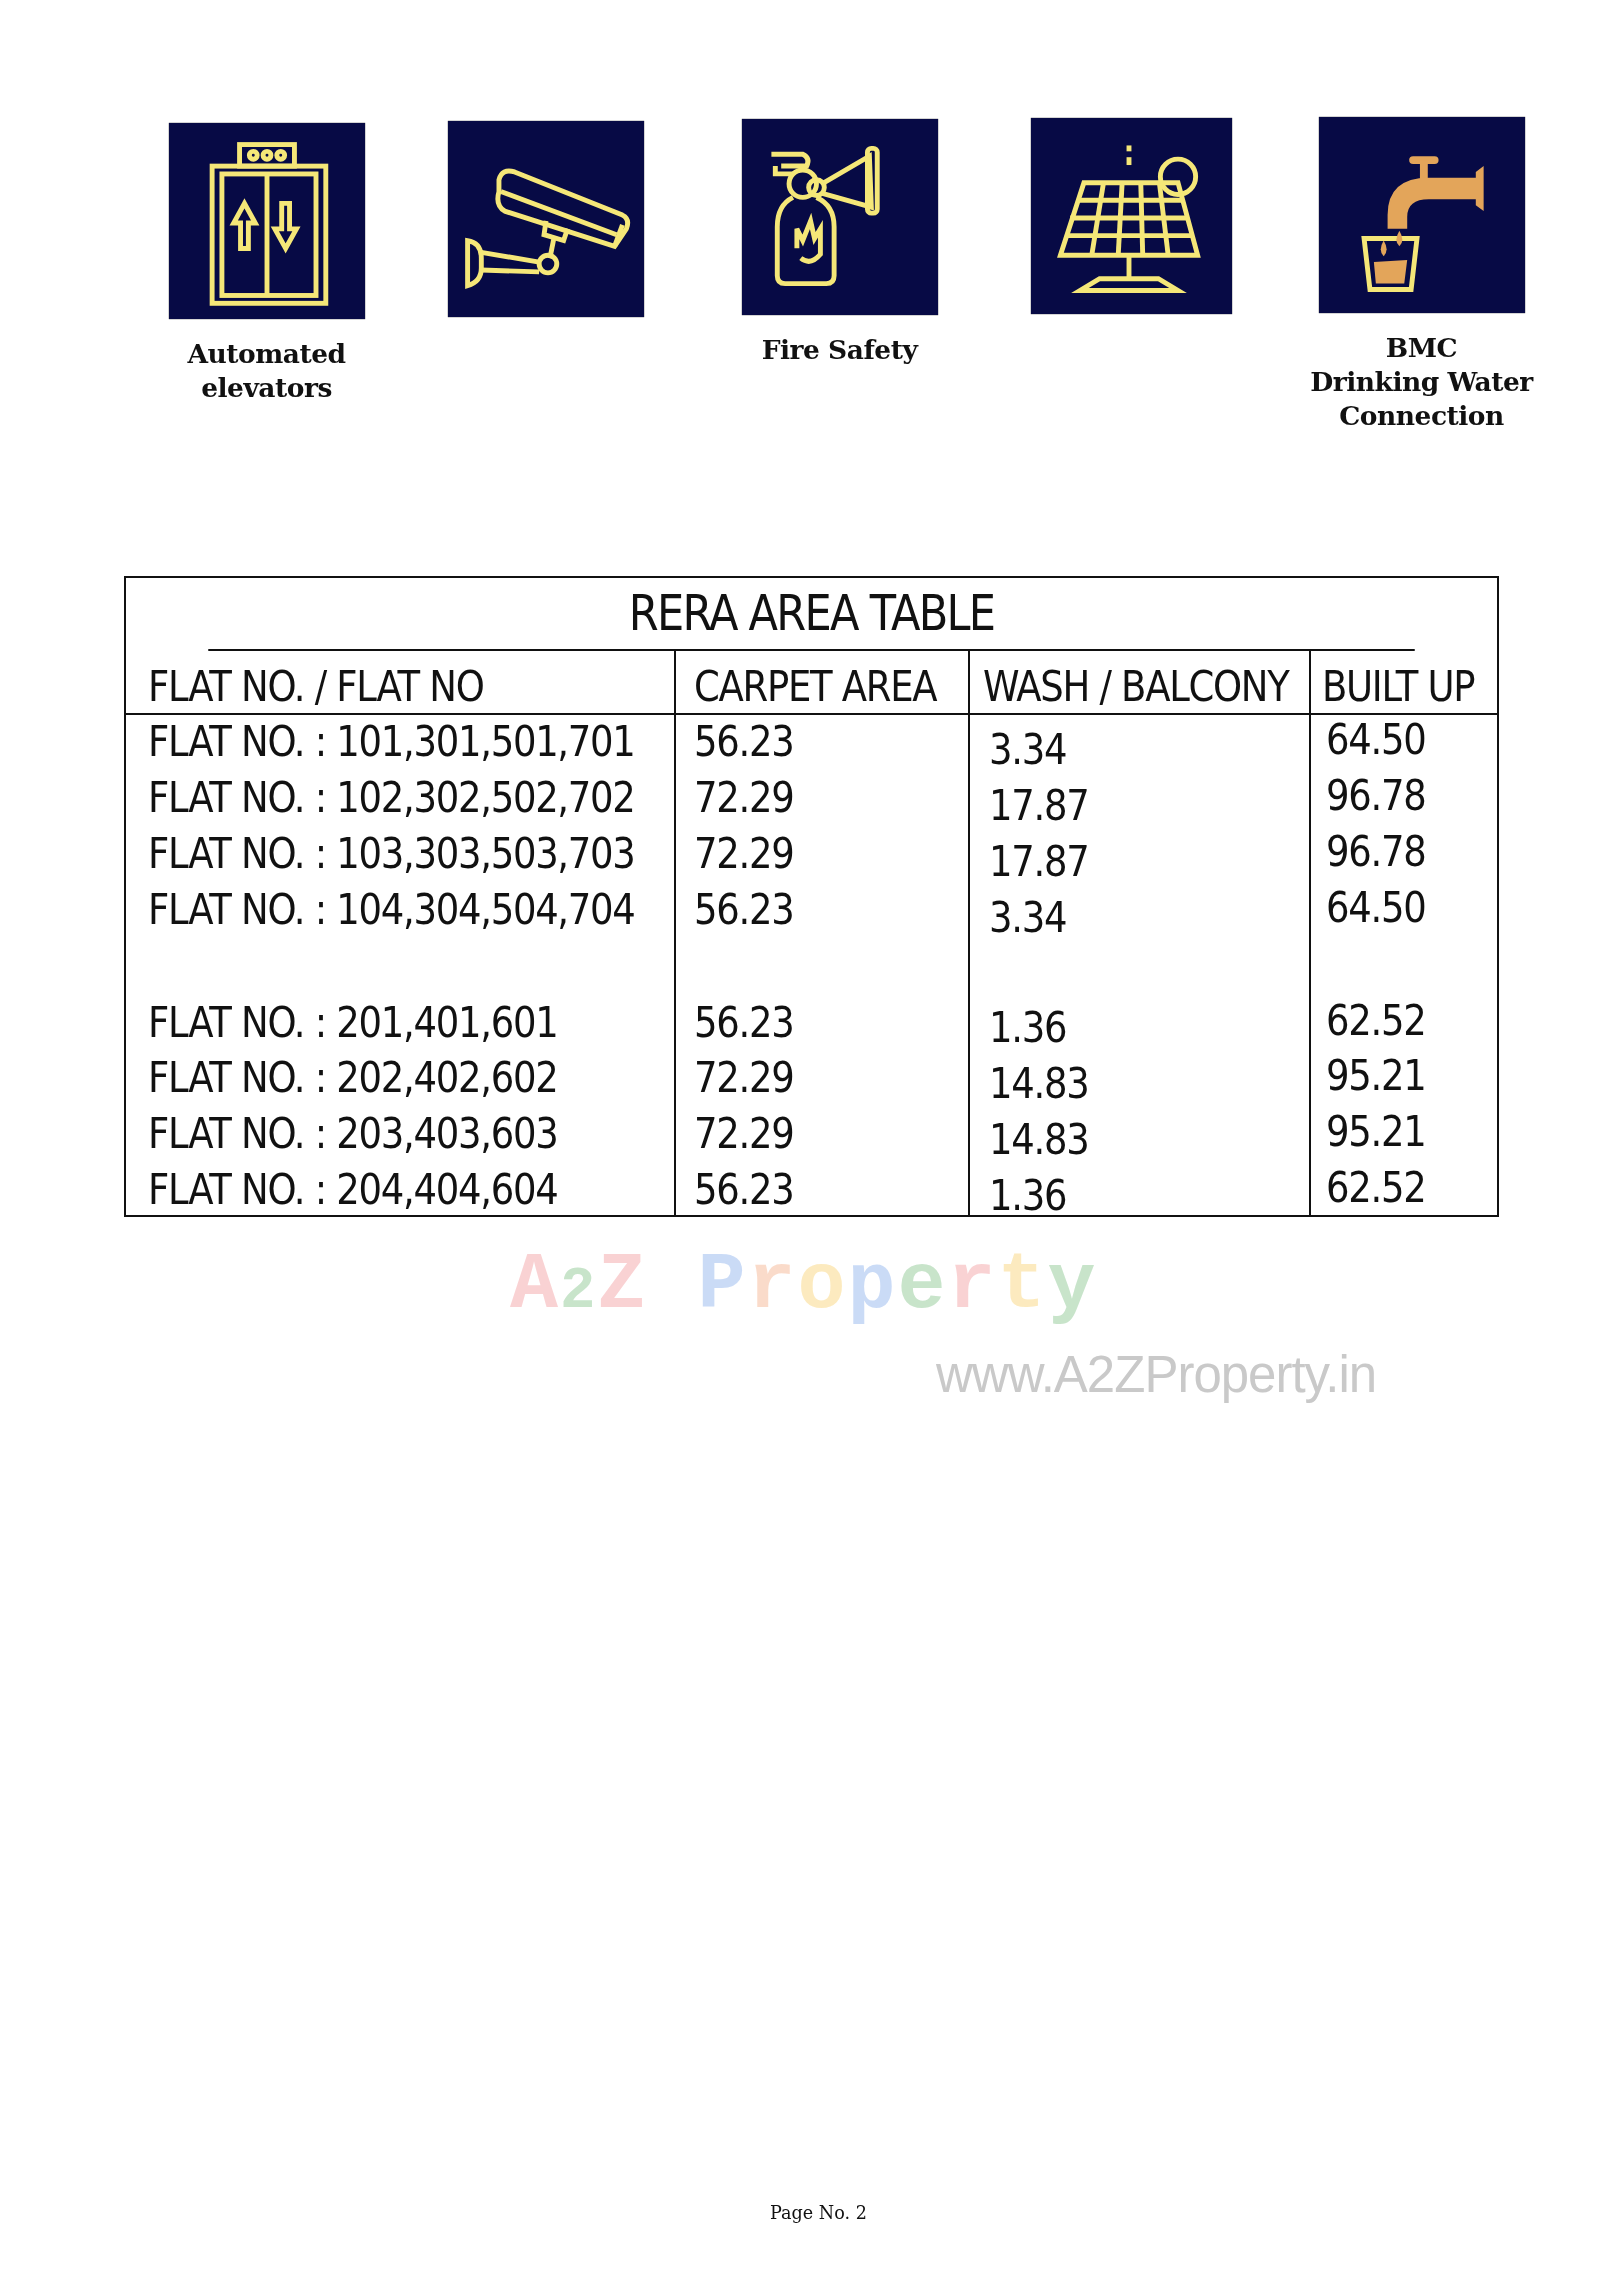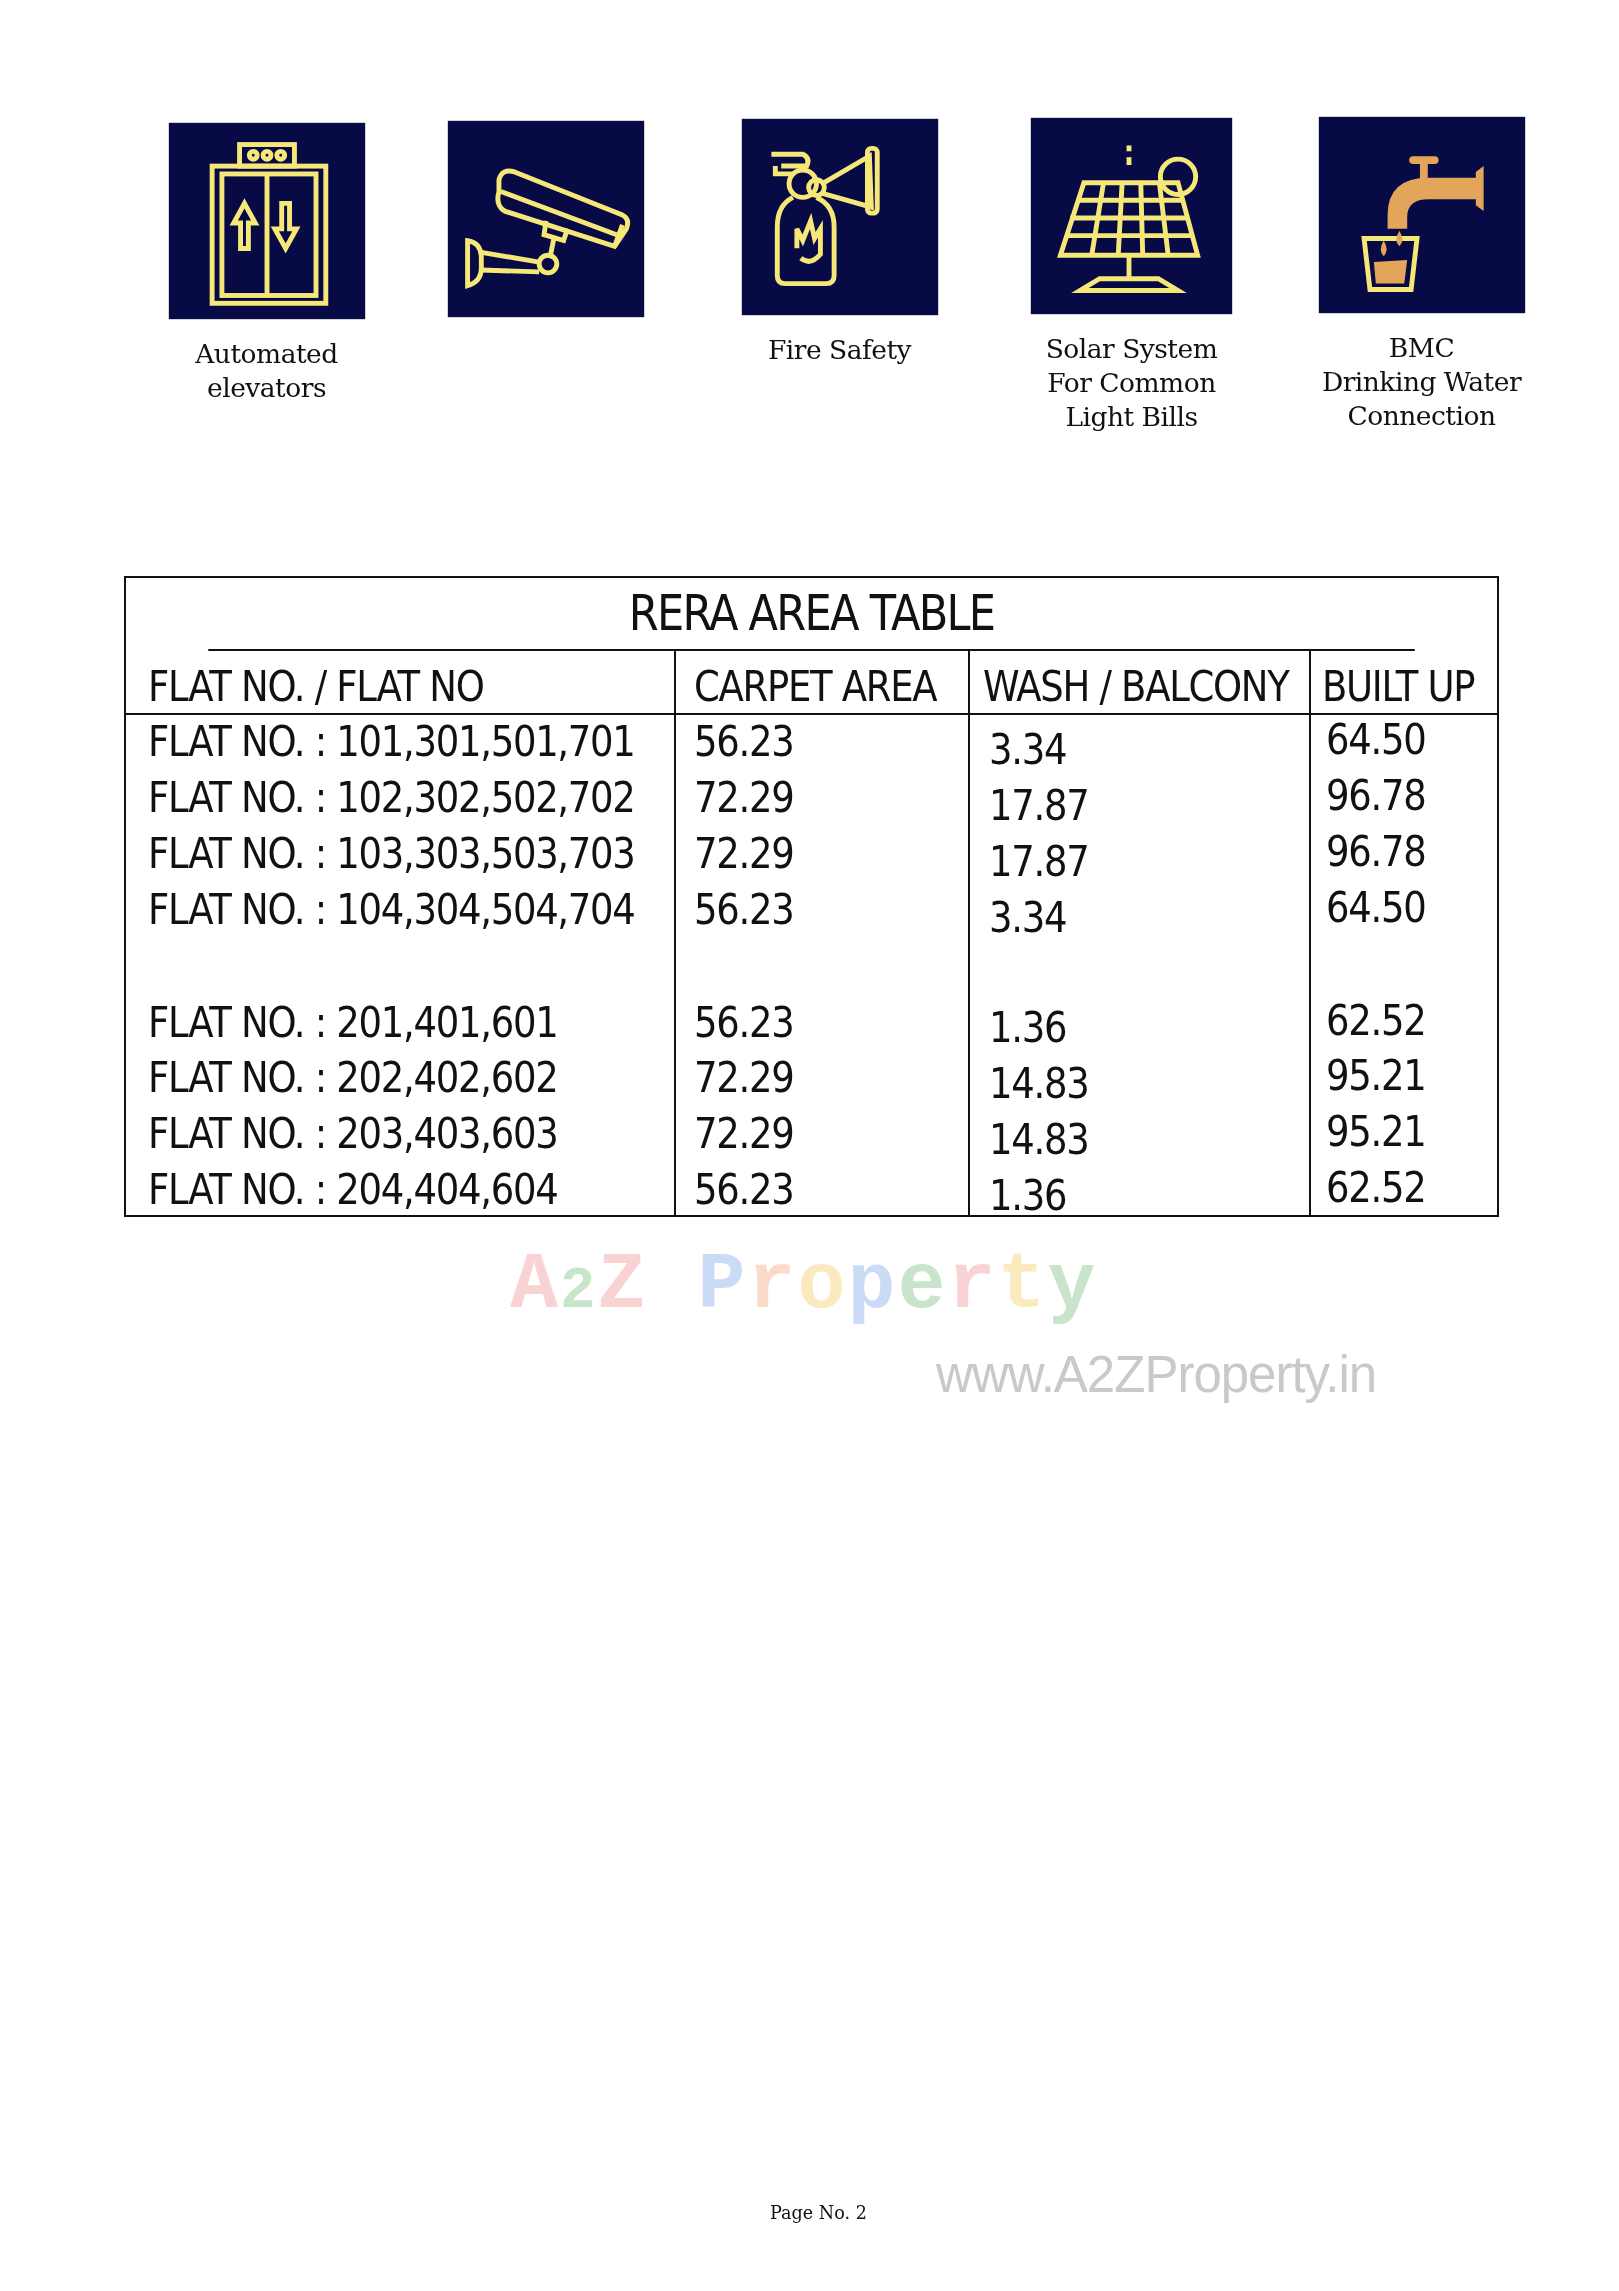--- a/index.html
+++ b/index.html
@@ -1,20 +1,20 @@
 <!DOCTYPE html>
 <html><head>
 <meta charset="utf-8">
 <style>
   html, body { margin:0; padding:0; }
   body { width:1619px; height:2292px; background:#ffffff; position:relative; overflow:hidden; font-family:"DejaVu Serif", serif; color:#111; }
   .amenity { position:absolute; width:235px; text-align:center; }
   .amenity .box { width:196px; height:196px; background:#070a45; margin:0 auto; box-shadow:0 0 1px #000; }
   .amenity .box svg { width:196px; height:196px; display:block; }
-  .amenity .label { margin-top:17.6px; font-size:26.5px; line-height:34px; font-family:"DejaVu Serif", serif; font-weight:normal; letter-spacing:-0.5px; }
+  .amenity .label { margin-top:17.6px; font-size:26.5px; line-height:34px; font-family:"DejaVu Serif", serif; font-weight:bold; letter-spacing:-0.5px; }
   .table-wrap { position:absolute; left:124px; top:576px; width:1375px; height:641px; border:2.9px solid #111; box-sizing:border-box;padding-left:36px; }
   .tbl-title { position:absolute; left:0; right:0; top:0; height:71px; border-bottom:2.9px solid #111; text-align:center; font-family:"DejaVu Sans", sans-serif; font-size:49px; line-height:71px; letter-spacing:-2px; transform:scaleX(0.88); }
   .col-div { position:absolute; top:71px; bottom:0; width:0; border-left:2px solid #111; }
   .hdr-line { position:absolute; left:0; right:0; top:135px; border-top:2.9px solid #111; }
   .cell { position:absolute; font-family:"DejaVu Sans", sans-serif; font-size:43px; line-height:56px; white-space:nowrap; letter-spacing:-1.5px; transform-origin:left center; transform:scaleX(0.86); }
   .hdr { top:80px; }
   .watermark-logo { position:absolute; left:510px; top:1240px; font-family:Liberation Mono, monospace; font-weight:bold; font-size:80px; letter-spacing:2px; opacity:0.35; }
   .watermark-url { position:absolute; left:936px; top:1345px; font-family:"Liberation Sans", sans-serif; font-size:51px; color:#c9c9c9; letter-spacing:-1px; }
   .page-no { position:absolute; left:770px; top:2203px; font-family:"DejaVu Serif", serif; font-size:17.6px; }
 </style>
@@ -85,25 +85,20 @@
       <line x1="47" y1="84" x2="155" y2="84"></line>
       <line x1="40" y1="102" x2="160" y2="102"></line>
       <line x1="35" y1="120" x2="165" y2="120"></line>
       <line x1="74" y1="66" x2="62" y2="140"></line>
       <line x1="93" y1="66" x2="89" y2="140"></line>
       <line x1="112" y1="66" x2="114" y2="140"></line>
       <line x1="131" y1="66" x2="140" y2="140"></line>
       <line x1="100" y1="140" x2="100" y2="164"></line>
       <path d="M70 164 L130 164 L150 176 L50 176 Z"></path>
     </svg>
-  </div>
-  <div class="label">
-    <div>Solar System</div>
-    <div>For Common</div>
-    <div>Light Bills</div>
   </div>
 </div>
 
 <div class="amenity" style="left:1304px; top:117px;">
   <div class="box" style="width:206px;">
     <svg viewBox="0 0 200 200">
       <rect x="92" y="40" width="30" height="8" rx="4" fill="#e3a55a"></rect>
       <rect x="103" y="44" width="8" height="20" fill="#e3a55a"></rect>
       <path d="M160 56 L168 50 L168 96 L160 90 L160 84 L112 84 Q90 84 90 102 L90 114 L70 114 L70 100 Q70 62 112 62 L160 62 Z" fill="#e3a55a"></path>
       <path d="M46 124 L100 124 L94 176 L52 176 Z" fill="none" stroke="#f5e778" stroke-width="5"></path>

